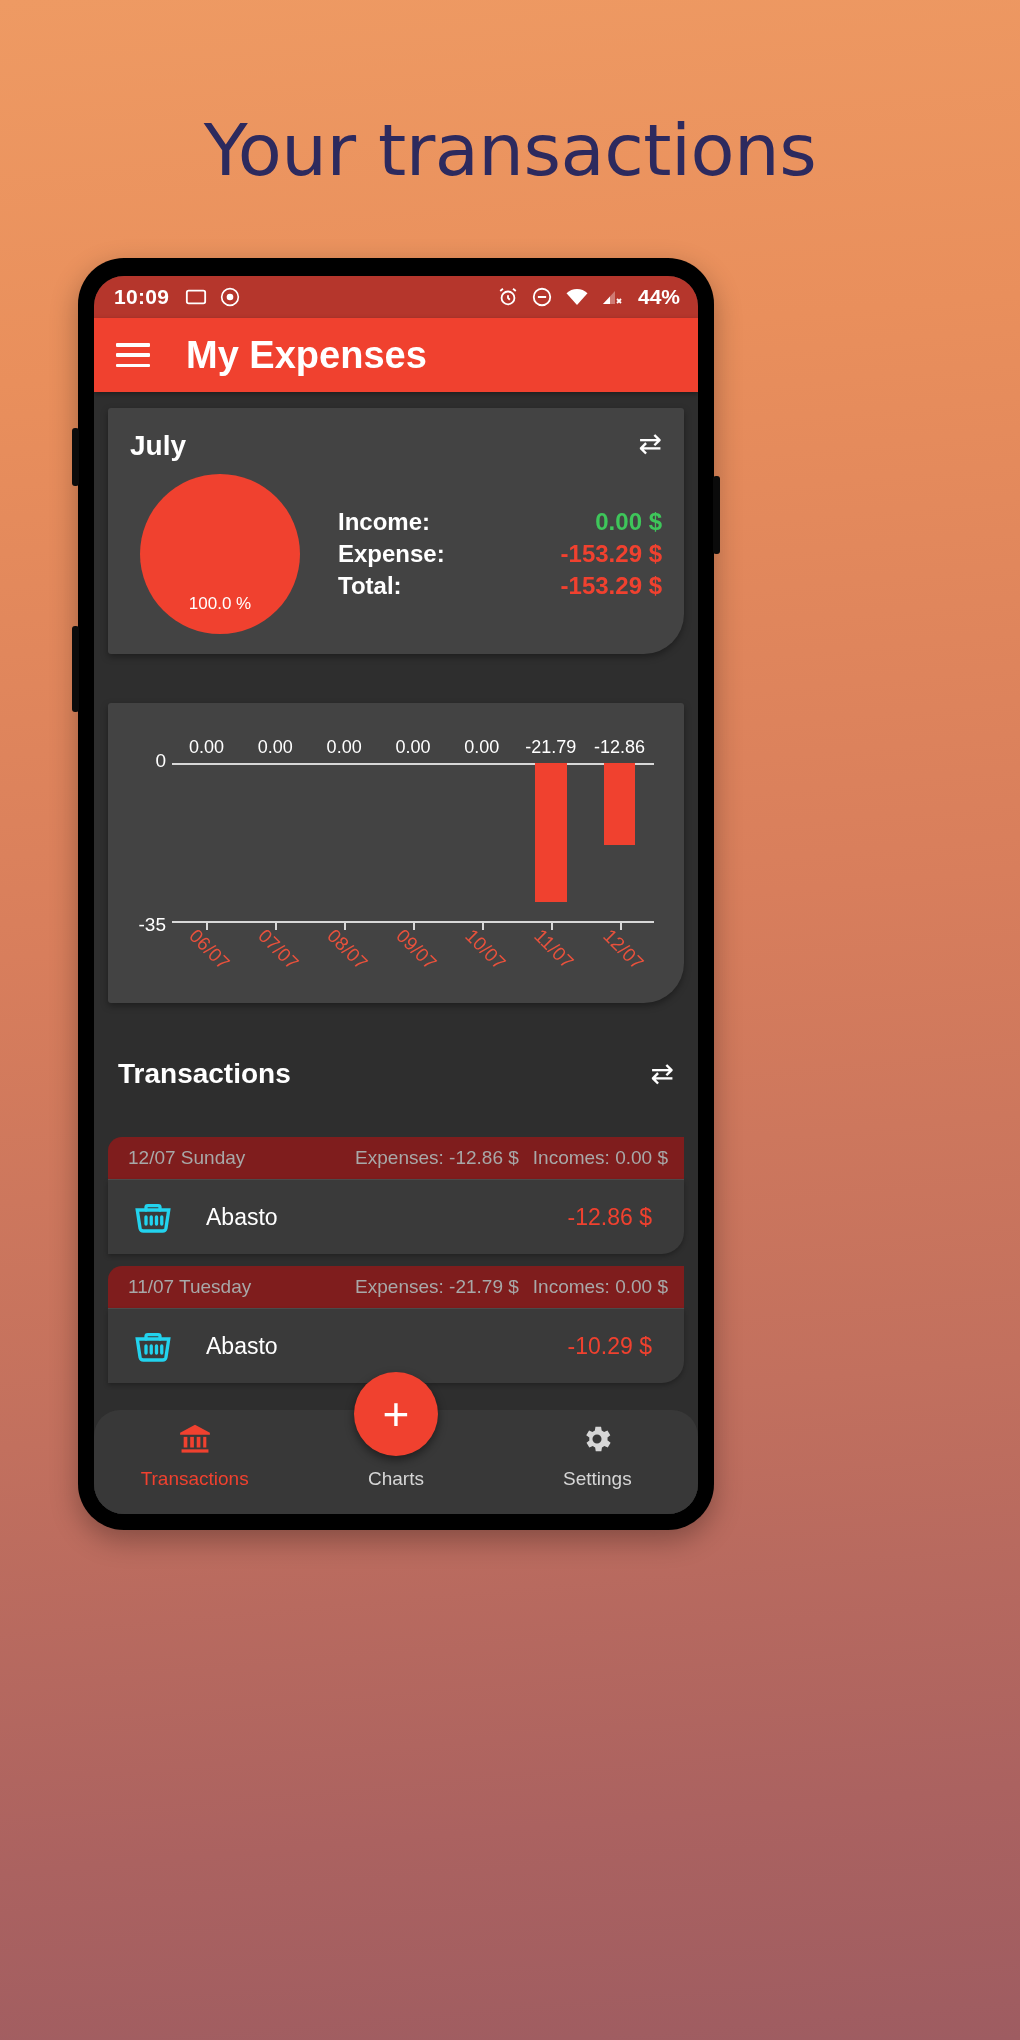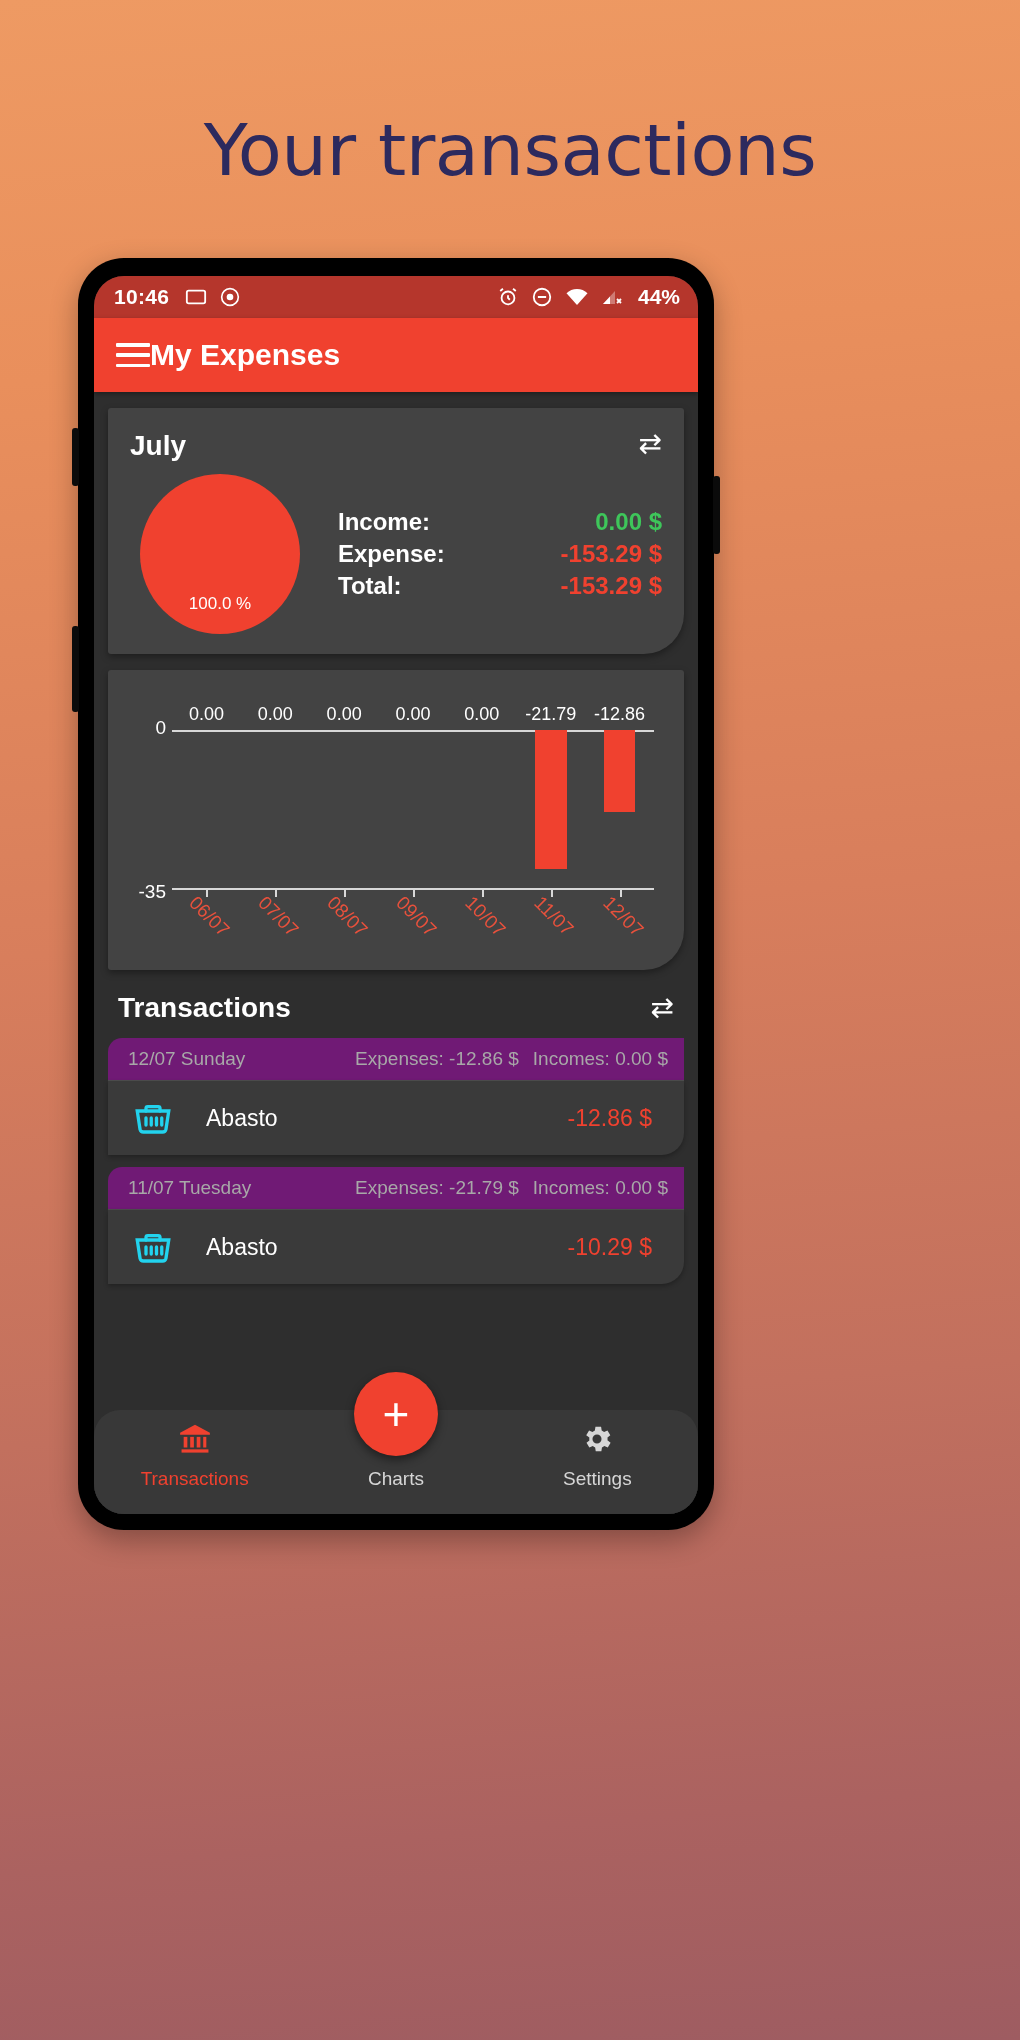--- a/index.html
+++ b/index.html
@@ -78,30 +78,31 @@
     display: flex;
     align-items: center;
     padding: 0 22px;
     flex: 0 0 auto;
     box-shadow: 0 2px 5px rgba(0,0,0,0.35);
     position: relative;
     z-index: 5;
   }
   .hamburger { width: 34px; height: 24px; display: flex; flex-direction: column; justify-content: space-between; cursor: pointer; }
   .hamburger span { display: block; height: 3.5px; background: #fff; border-radius: 1px; }
-  .appbar-title { color: #fff; font-size: 30px; font-weight: bold; }
+  .appbar-title { color: #fff; font-size: 38px; font-weight: bold; margin-left: 36px; }
 
   
   .content {
     flex: 1;
     background: #2e2e2e;
     overflow: hidden;
     position: relative;
     display: flex;
     flex-direction: column;
+    gap: 33px;
   }
 
   .card {
     background: #434343;
     margin: 16px 14px 0 14px;
     border-radius: 3px;
     border-bottom-right-radius: 40px;
     position: relative;
     box-shadow: 0 3px 7px rgba(0,0,0,0.35);
   }
@@ -165,21 +166,21 @@
 
   
   .tx-header {
     display: flex; align-items: center; justify-content: space-between;
     padding: 22px 24px 14px 24px;
   }
   .tx-title { color: #fff; font-size: 28px; font-weight: bold; }
 
   .tx-group { margin: 0 14px 12px 14px; }
   .tx-daybar {
-    background: #701a75;
+    background: #7f1d1d;
     border-top-left-radius: 14px;
     padding: 10px 16px 10px 20px;
     display: flex; align-items: center; justify-content: space-between;
     border-bottom: 1px solid #4f4f4f;
   }
   .tx-date { color: #a8a8a8; font-size: 19px; }
   .tx-sums { color: #a8a8a8; font-size: 19px; display: flex; gap: 14px; }
   .tx-row {
     background: #3a3a3a;
     border-bottom-right-radius: 22px;
@@ -221,21 +222,21 @@
 <div class="promo-title">Your transactions</div>
 
 <div class="phone">
   <div class="side-btn left-a"></div>
   <div class="side-btn left-b"></div>
   <div class="side-btn right-a"></div>
 
   <div class="screen">
 
     <div class="statusbar">
-      <span class="sb-time">10:46</span>
+      <span class="sb-time">10:09</span>
       <span class="sb-left-icons">
         <svg class="sb-ico" width="22" height="22" viewBox="0 0 24 24" fill="none" stroke="#fff" stroke-width="2">
           <rect x="2" y="5" width="20" height="14" rx="2"></rect>
         </svg>
         <svg class="sb-ico" width="20" height="20" viewBox="0 0 24 24">
           <circle cx="12" cy="12" r="10" fill="none" stroke="#fff" stroke-width="2"></circle>
           <circle cx="12" cy="12" r="4" fill="#fff"></circle>
         </svg>
       </span>
       <span class="sb-spacer"></span>

